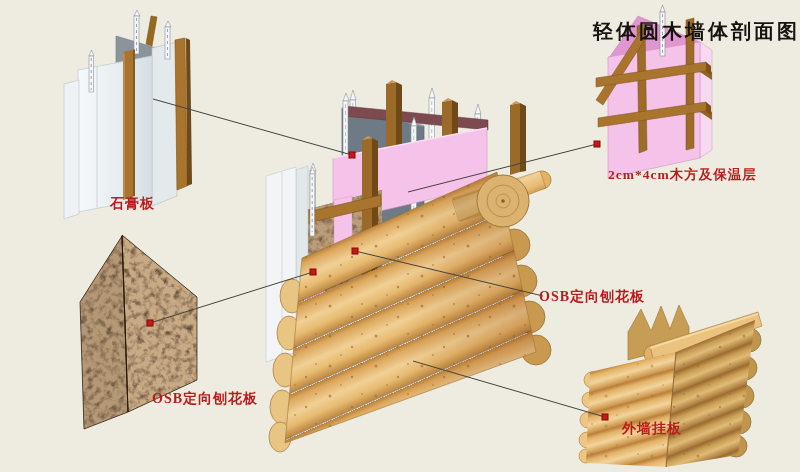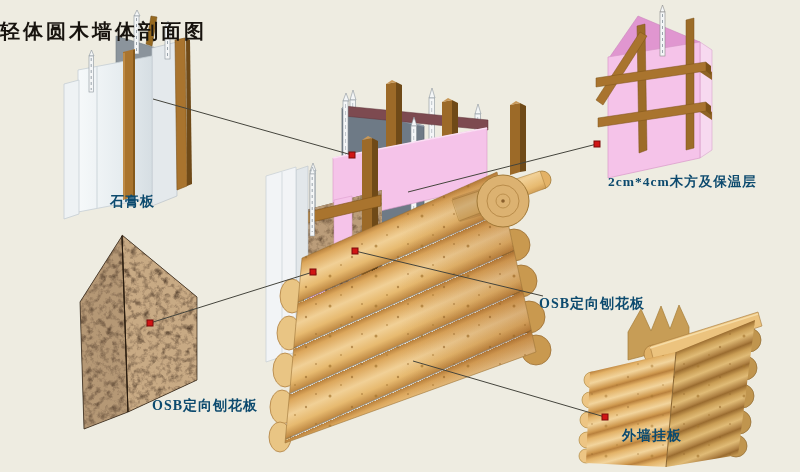--- a/index.html
+++ b/index.html
@@ -3,28 +3,28 @@
 <meta charset="utf-8">
 <style>
   html,body{margin:0;padding:0;}
   #stage{
     position:relative;width:800px;height:472px;overflow:hidden;
     background:#eeece1;
     font-family:"Liberation Serif",serif;
   }
   #stage svg{position:absolute;left:0;top:0;}
   .title{
-    position:absolute;left:0;top:18px;width:800px;text-align:left;
+    position:absolute;left:0;top:18px;width:800px;text-align:right;
     font-size:20px;font-weight:bold;color:#17130e;letter-spacing:3px;
   }
   .label{
-    position:absolute;font-size:14px;font-weight:bold;color:#0c4a6e;
-    white-space:nowrap;letter-spacing:1px;margin-top:7px;
+    position:absolute;font-size:14px;font-weight:bold;color:#b91c1c;
+    white-space:nowrap;letter-spacing:1px;
   }
-  .lbl-gypsum{left:110px;top:186px;}
+  .lbl-gypsum{left:110px;top:195px;}
   .lbl-insul{left:608px;top:166px;font-size:13.5px;}
   .lbl-osb-left{left:152px;top:390px;}
   .lbl-osb-right{left:539px;top:288px;}
   .lbl-siding{left:622px;top:420px;}
 </style>
 </head>
 <body>
 
 <div id="stage">
 

